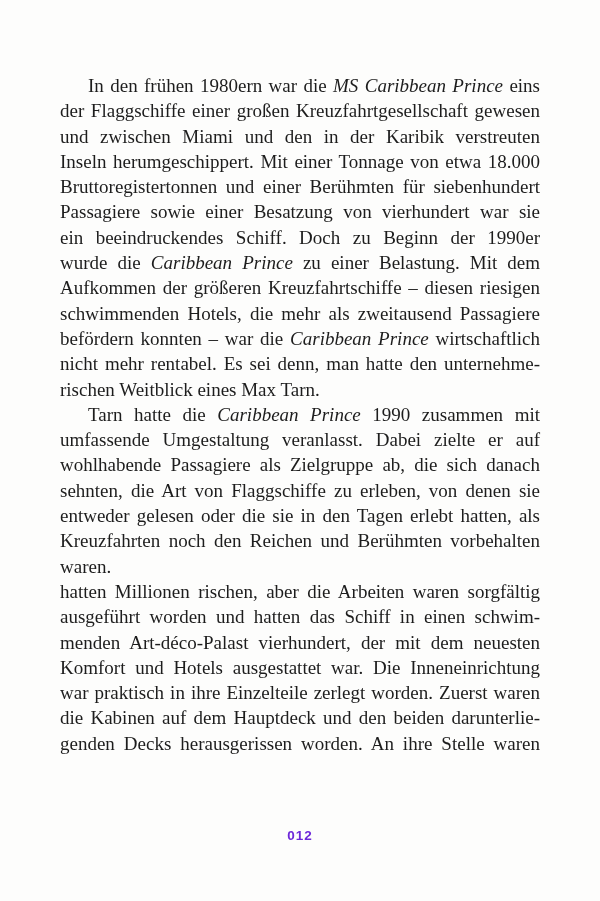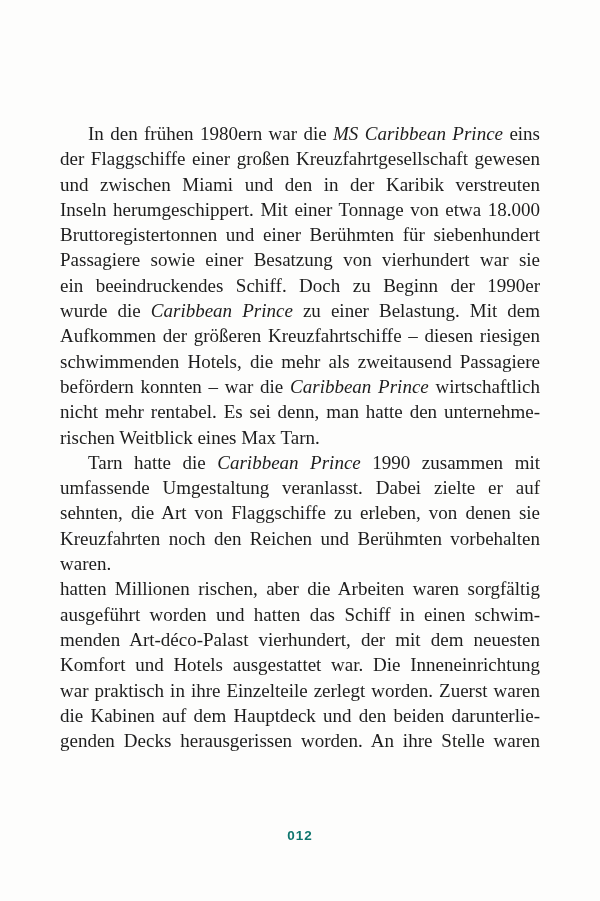--- a/index.html
+++ b/index.html
@@ -13,21 +13,20 @@
     width: 600px;
     height: 901px;
     background: #fdfdfc;
     overflow: hidden;
   }
   .text-block {
     position: absolute;
     left: 60px;
     top: 73px;
     width: 480px;
-    margin-top: 48px;
   }
   .paragraph { }
   .line {
     font-size: 19px;
     line-height: 25.3px;
     color: #1d1d1d;
     text-align: justify;
     text-align-last: justify;
     -moz-text-align-last: justify;
     white-space: normal;
@@ -45,21 +44,21 @@
     top: 826px;
     width: 600px;
     text-align: center;
   }
   .page-number {
     display: inline-block;
     font-family: "Liberation Sans", "DejaVu Sans", sans-serif;
     font-size: 13.5px;
     font-weight: 600;
     letter-spacing: 1px;
-    color: #0f766e;
+    color: #6d28d9;
   }
 </style>
 </head>
 <body>
 
 <div class="book-page">
   <div class="text-block">
       <div class="paragraph">
         <div class="line indent"><span>In den frühen 1980ern war die </span><em>MS Caribbean Prince</em><span> eins</span></div>
         <div class="line"><span>der Flaggschiffe einer großen Kreuzfahrtgesellschaft gewesen</span></div>
@@ -71,21 +70,23 @@
         <div class="line"><span>wurde die </span><em>Caribbean Prince</em><span> zu einer Belastung. Mit dem</span></div>
         <div class="line"><span>Aufkommen der größeren Kreuzfahrtschiffe – diesen riesigen</span></div>
         <div class="line"><span>schwimmenden Hotels, die mehr als zweitausend Passagiere</span></div>
         <div class="line"><span>befördern konnten – war die </span><em>Caribbean Prince</em><span> wirtschaftlich</span></div>
         <div class="line"><span>nicht mehr rentabel. Es sei denn, man hatte den unternehme-</span></div>
         <div class="line last"><span>rischen Weitblick eines Max Tarn.</span></div>
       </div>
       <div class="paragraph">
         <div class="line indent"><span>Tarn hatte die </span><em>Caribbean Prince</em><span> 1990 zusammen mit</span></div>
         <div class="line"><span>umfassende Umgestaltung veranlasst. Dabei zielte er auf</span></div>
+        <div class="line"><span>wohlhabende Passagiere als Zielgruppe ab, die sich danach</span></div>
         <div class="line"><span>sehnten, die Art von Flaggschiffe zu erleben, von denen sie</span></div>
+        <div class="line"><span>entweder gelesen oder die sie in den Tagen erlebt hatten, als</span></div>
         <div class="line"><span>Kreuzfahrten noch den Reichen und Berühmten vorbehalten</span></div>
         <div class="line last"><span>waren.</span></div>
       </div>
       <div class="paragraph">
         <div class="line"><span>hatten Millionen rischen, aber die Arbeiten waren sorgfältig</span></div>
         <div class="line"><span>ausgeführt worden und hatten das Schiff in einen schwim-</span></div>
         <div class="line"><span>menden Art-déco-Palast vierhundert, der mit dem neuesten</span></div>
         <div class="line"><span>Komfort und Hotels ausgestattet war. Die Inneneinrichtung</span></div>
         <div class="line"><span>war praktisch in ihre Einzelteile zerlegt worden. Zuerst waren</span></div>
         <div class="line"><span>die Kabinen auf dem Hauptdeck und den beiden darunterlie-</span></div>

